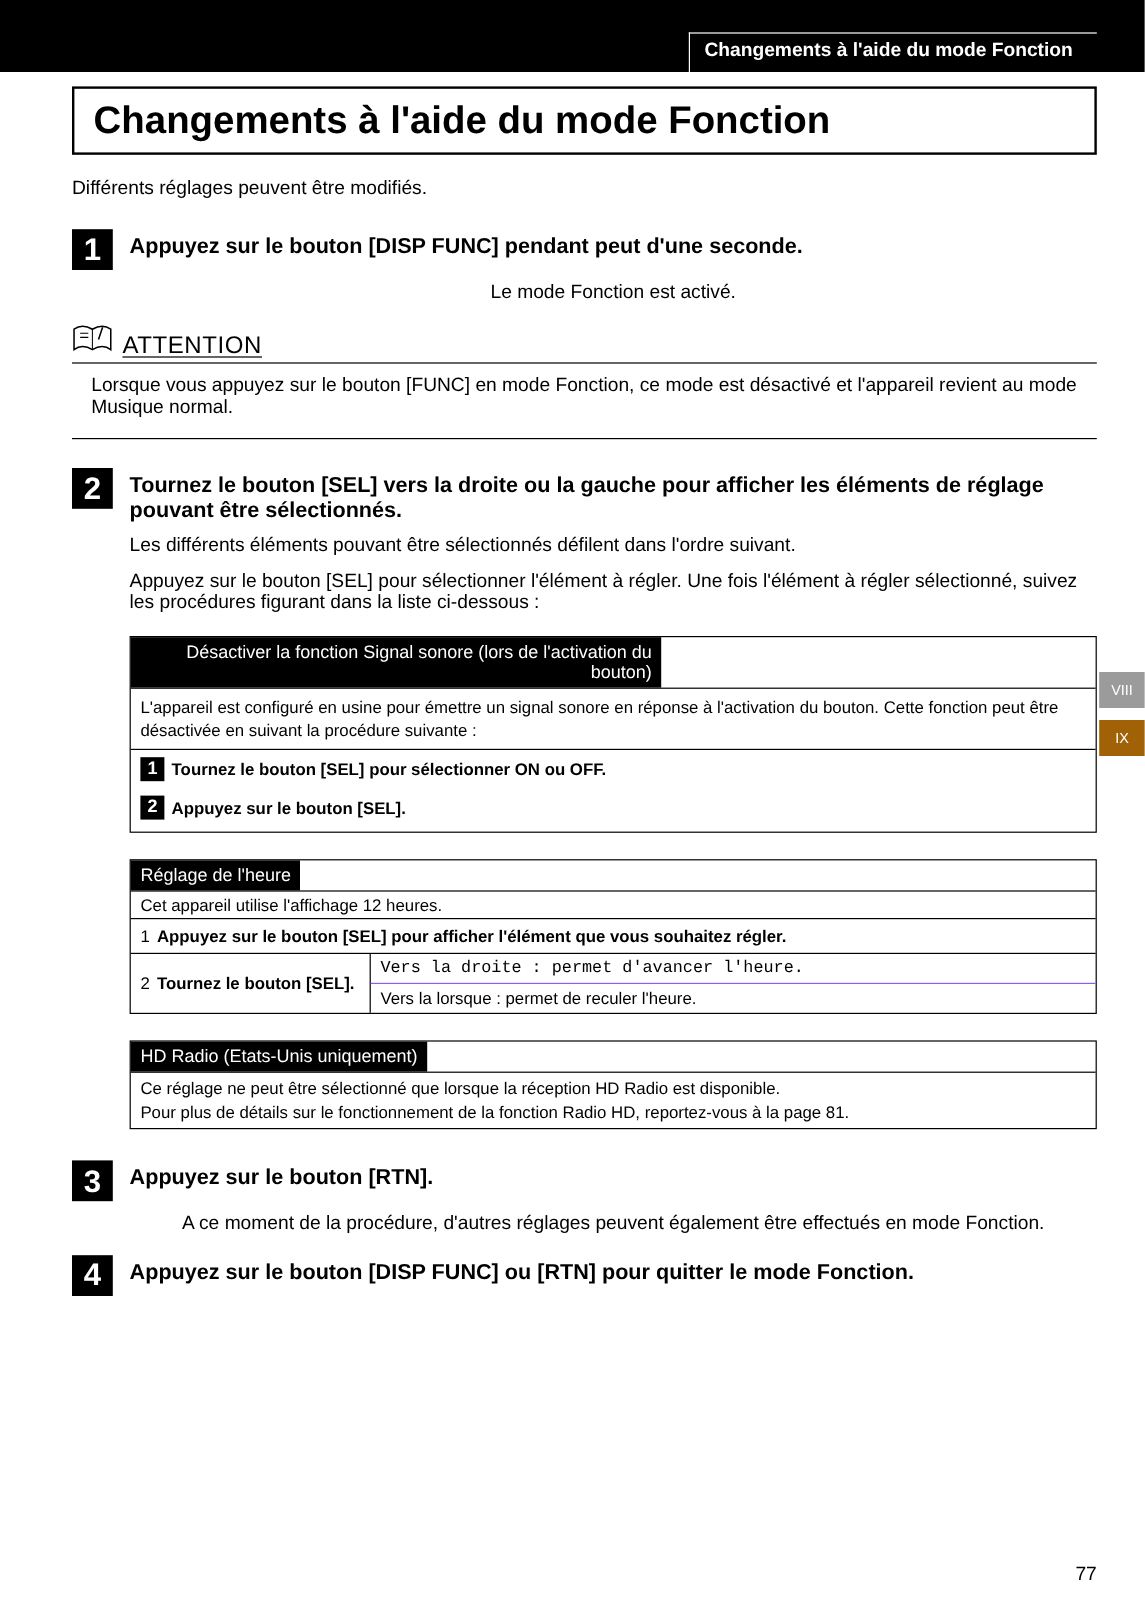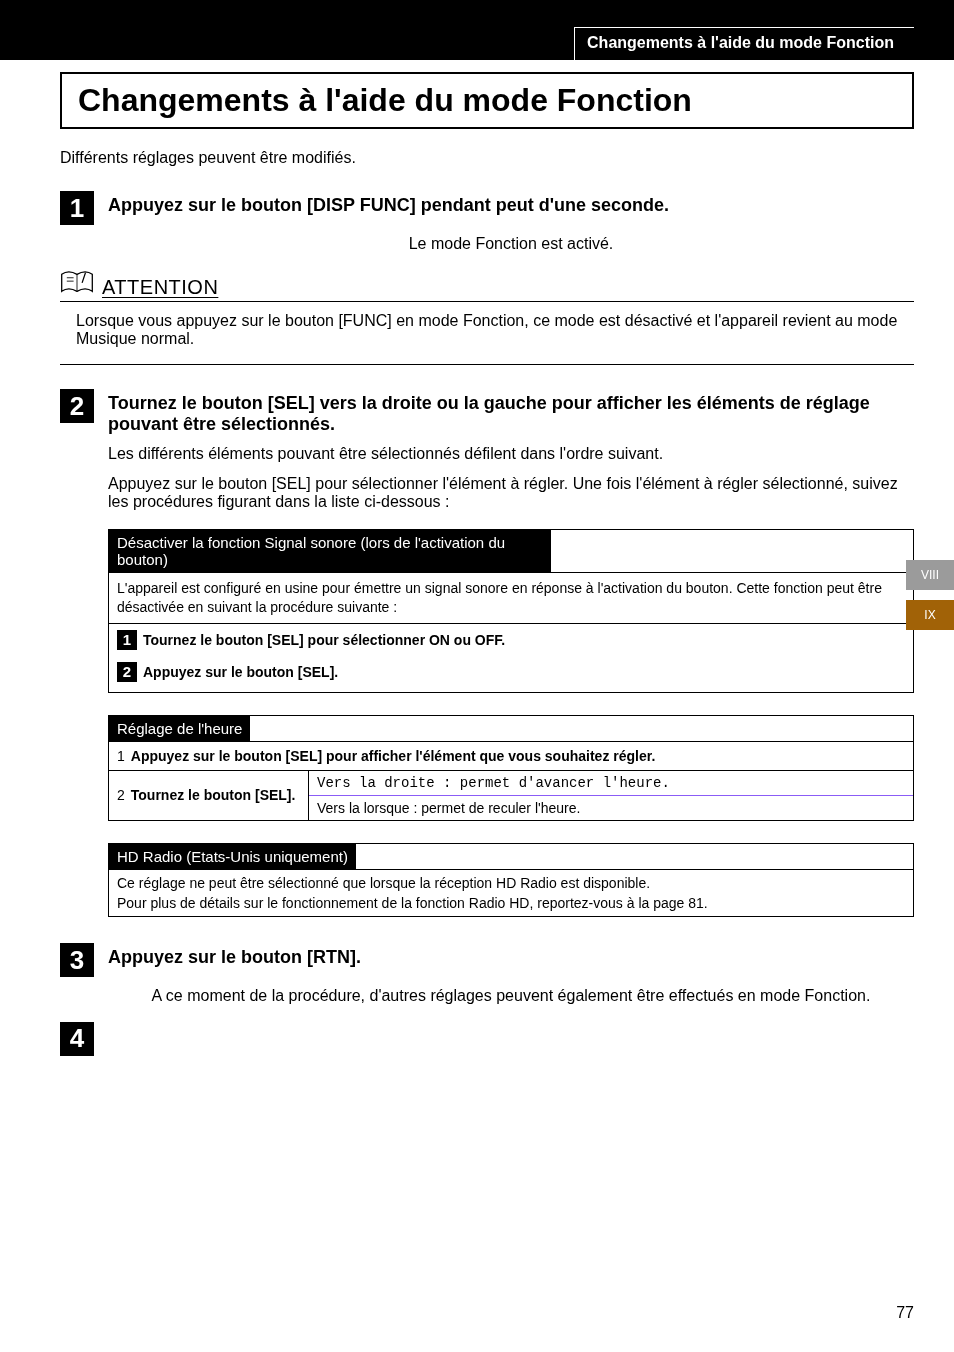--- a/index.html
+++ b/index.html
@@ -56,21 +56,21 @@
     .time-table { border: 1px solid #000; margin-left: 48px; margin-bottom: 22px; font-size: 14px; }
     .time-row1 { border-bottom: 1px solid #000; padding: 3px 8px; font-size: 14px;}
     .time-row-step1 { display:flex; align-items:center; gap:6px; padding: 6px 8px; border-bottom: 1px solid #000; }
     .time-grid { display: grid; grid-template-columns: 200px 1fr; }
     .time-left { display:flex; align-items:center; gap:6px; padding: 6px 8px; border-right: 1px solid #000; grid-row: span 2; }
     .time-right-top { padding: 4px 8px; border-bottom: 1px solid #8b5cf6; font-family: Liberation Mono, monospace; }
     .time-right-bot { padding: 4px 8px; }
     .hd-table { border: 1px solid #000; margin-left: 48px; margin-bottom: 26px; font-size: 14px; }
     .hd-body { padding: 3px 8px; font-size: 14px; line-height: 1.45;}
     .side-tabs { position: absolute; right: 0; top: 560px; display: flex; flex-direction: column; gap: 10px; }
-    .tab { background: #9b9b9b; color: #fff; font-size: 12px; padding: 8px 5px; width: 48px; text-align: center; }
+    .tab { background: #9b9b9b; color: #fff; font-size: 12px; padding: 8px 5px; width: 38px; text-align: center; }
     .tab.dark { background: #a16207; }
     .page-num { position: absolute; bottom: 30px; right: 40px; font-size: 16px; }
   </style>
 </head>
 <body>
 
 <div class="top-band">
   <div class="top-box">Changements à l'aide du mode Fonction</div>
 </div>
 
@@ -104,37 +104,38 @@
 
   <div class="step-row">
     <div class="big-num">2</div>
     <div class="step-title">Tournez le bouton [SEL] vers la droite ou la gauche pour afficher les éléments de réglage pouvant être sélectionnés.</div>
   </div>
   <p class="selection-para">Les différents éléments pouvant être sélectionnés défilent dans l'ordre suivant.</p>
   <p class="selection-para" style="margin-bottom:18px;">Appuyez sur le bouton [SEL] pour sélectionner l'élément à régler.  Une fois l'élément à régler sélectionné, suivez les procédures figurant dans la liste ci-dessous :</p>
 
   <div class="sub-table">
     <div class="sub-header-row">
-      <div class="sub-header" style="max-width:55%;">Désactiver la fonction Signal sonore (lors de l'activation du bouton)</div>
+      <div class="sub-header" style="max-width:55%;text-align:right;">Désactiver la fonction Signal sonore (lors de l'activation du bouton)</div>
     </div>
     <div class="sub-body-row">L'appareil est configuré en usine pour émettre un signal sonore en réponse à l'activation du bouton. Cette fonction peut être désactivée en suivant la procédure suivante :</div>
     <div class="inline-step">
       <div class="small-num">1</div>
       <div class="txt">Tournez le bouton [SEL] pour sélectionner ON ou OFF.</div>
     </div>
     <div class="inline-step" style="padding-bottom:10px;">
       <div class="small-num">2</div>
       <div class="txt">Appuyez sur le bouton [SEL].</div>
     </div>
   </div>
 
   <div class="time-table">
     <div class="sub-header-row">
       <div class="sub-header" style="max-width:55%;">Réglage de l'heure</div>
     </div>
+    <div class="time-row1">Cet appareil utilise l'affichage 12 heures.</div>
     <div class="time-row-step1">
       <div class="small-num">1</div>
       <div class="txt" style="font-weight:bold;">Appuyez sur le bouton [SEL] pour afficher l'élément que vous souhaitez régler.</div>
     </div>
     <div class="time-grid">
       <div class="time-left">
         <div class="small-num">2</div>
         <div style="font-weight:bold; font-size:14px;">Tournez le bouton [SEL].</div>
       </div>
       <div class="time-right-top">Vers la droite : permet d'avancer l'heure.</div>
@@ -153,20 +154,21 @@
   </div>
 
   <div class="step-row">
     <div class="big-num">3</div>
     <div class="step-title">Appuyez sur le bouton [RTN].</div>
   </div>
   <p class="step-body" style="line-height:1.15;">A ce moment de la procédure, d'autres réglages peuvent également être effectués en mode Fonction.</p>
 
   <div class="step-row">
     <div class="big-num">4</div>
+    <div class="step-title">Appuyez sur le bouton [DISP FUNC] ou [RTN] pour quitter le mode Fonction.</div>
   </div>
 </div>
 
 <div class="side-tabs">
   <div class="tab">VIII</div>
   <div class="tab dark">IX</div>
 </div>
 
 <div class="page-num">77</div>
 

